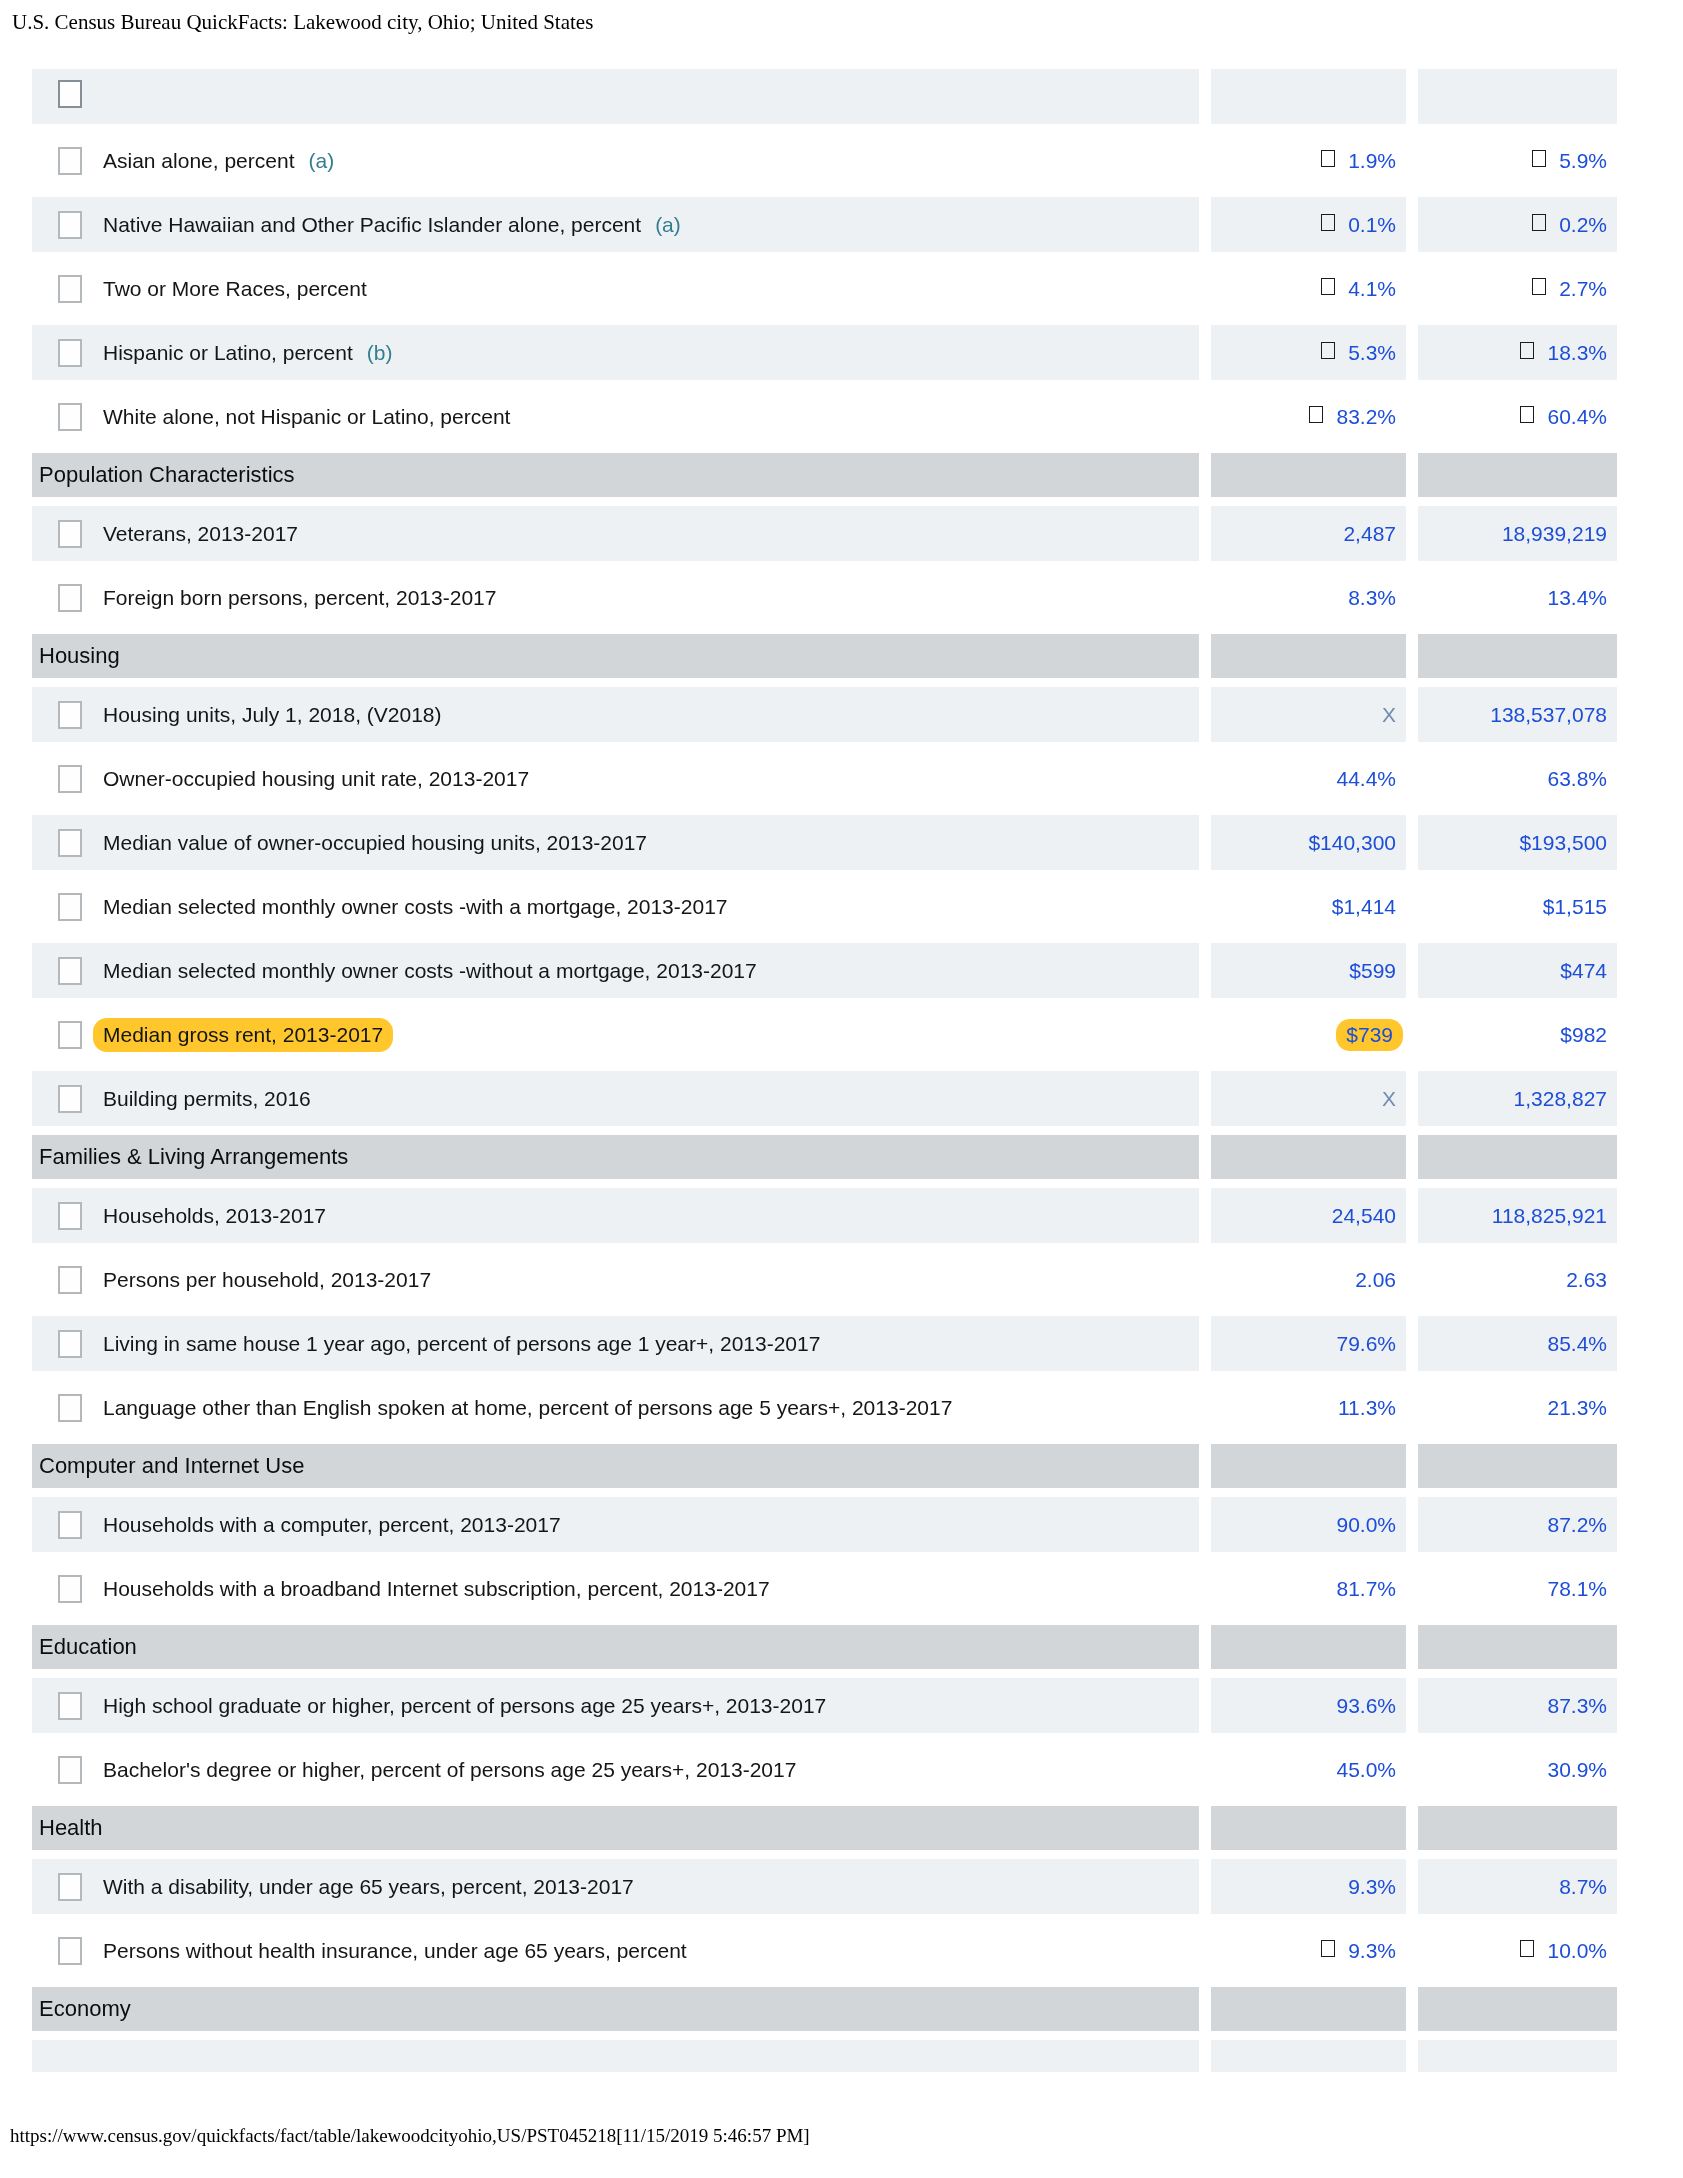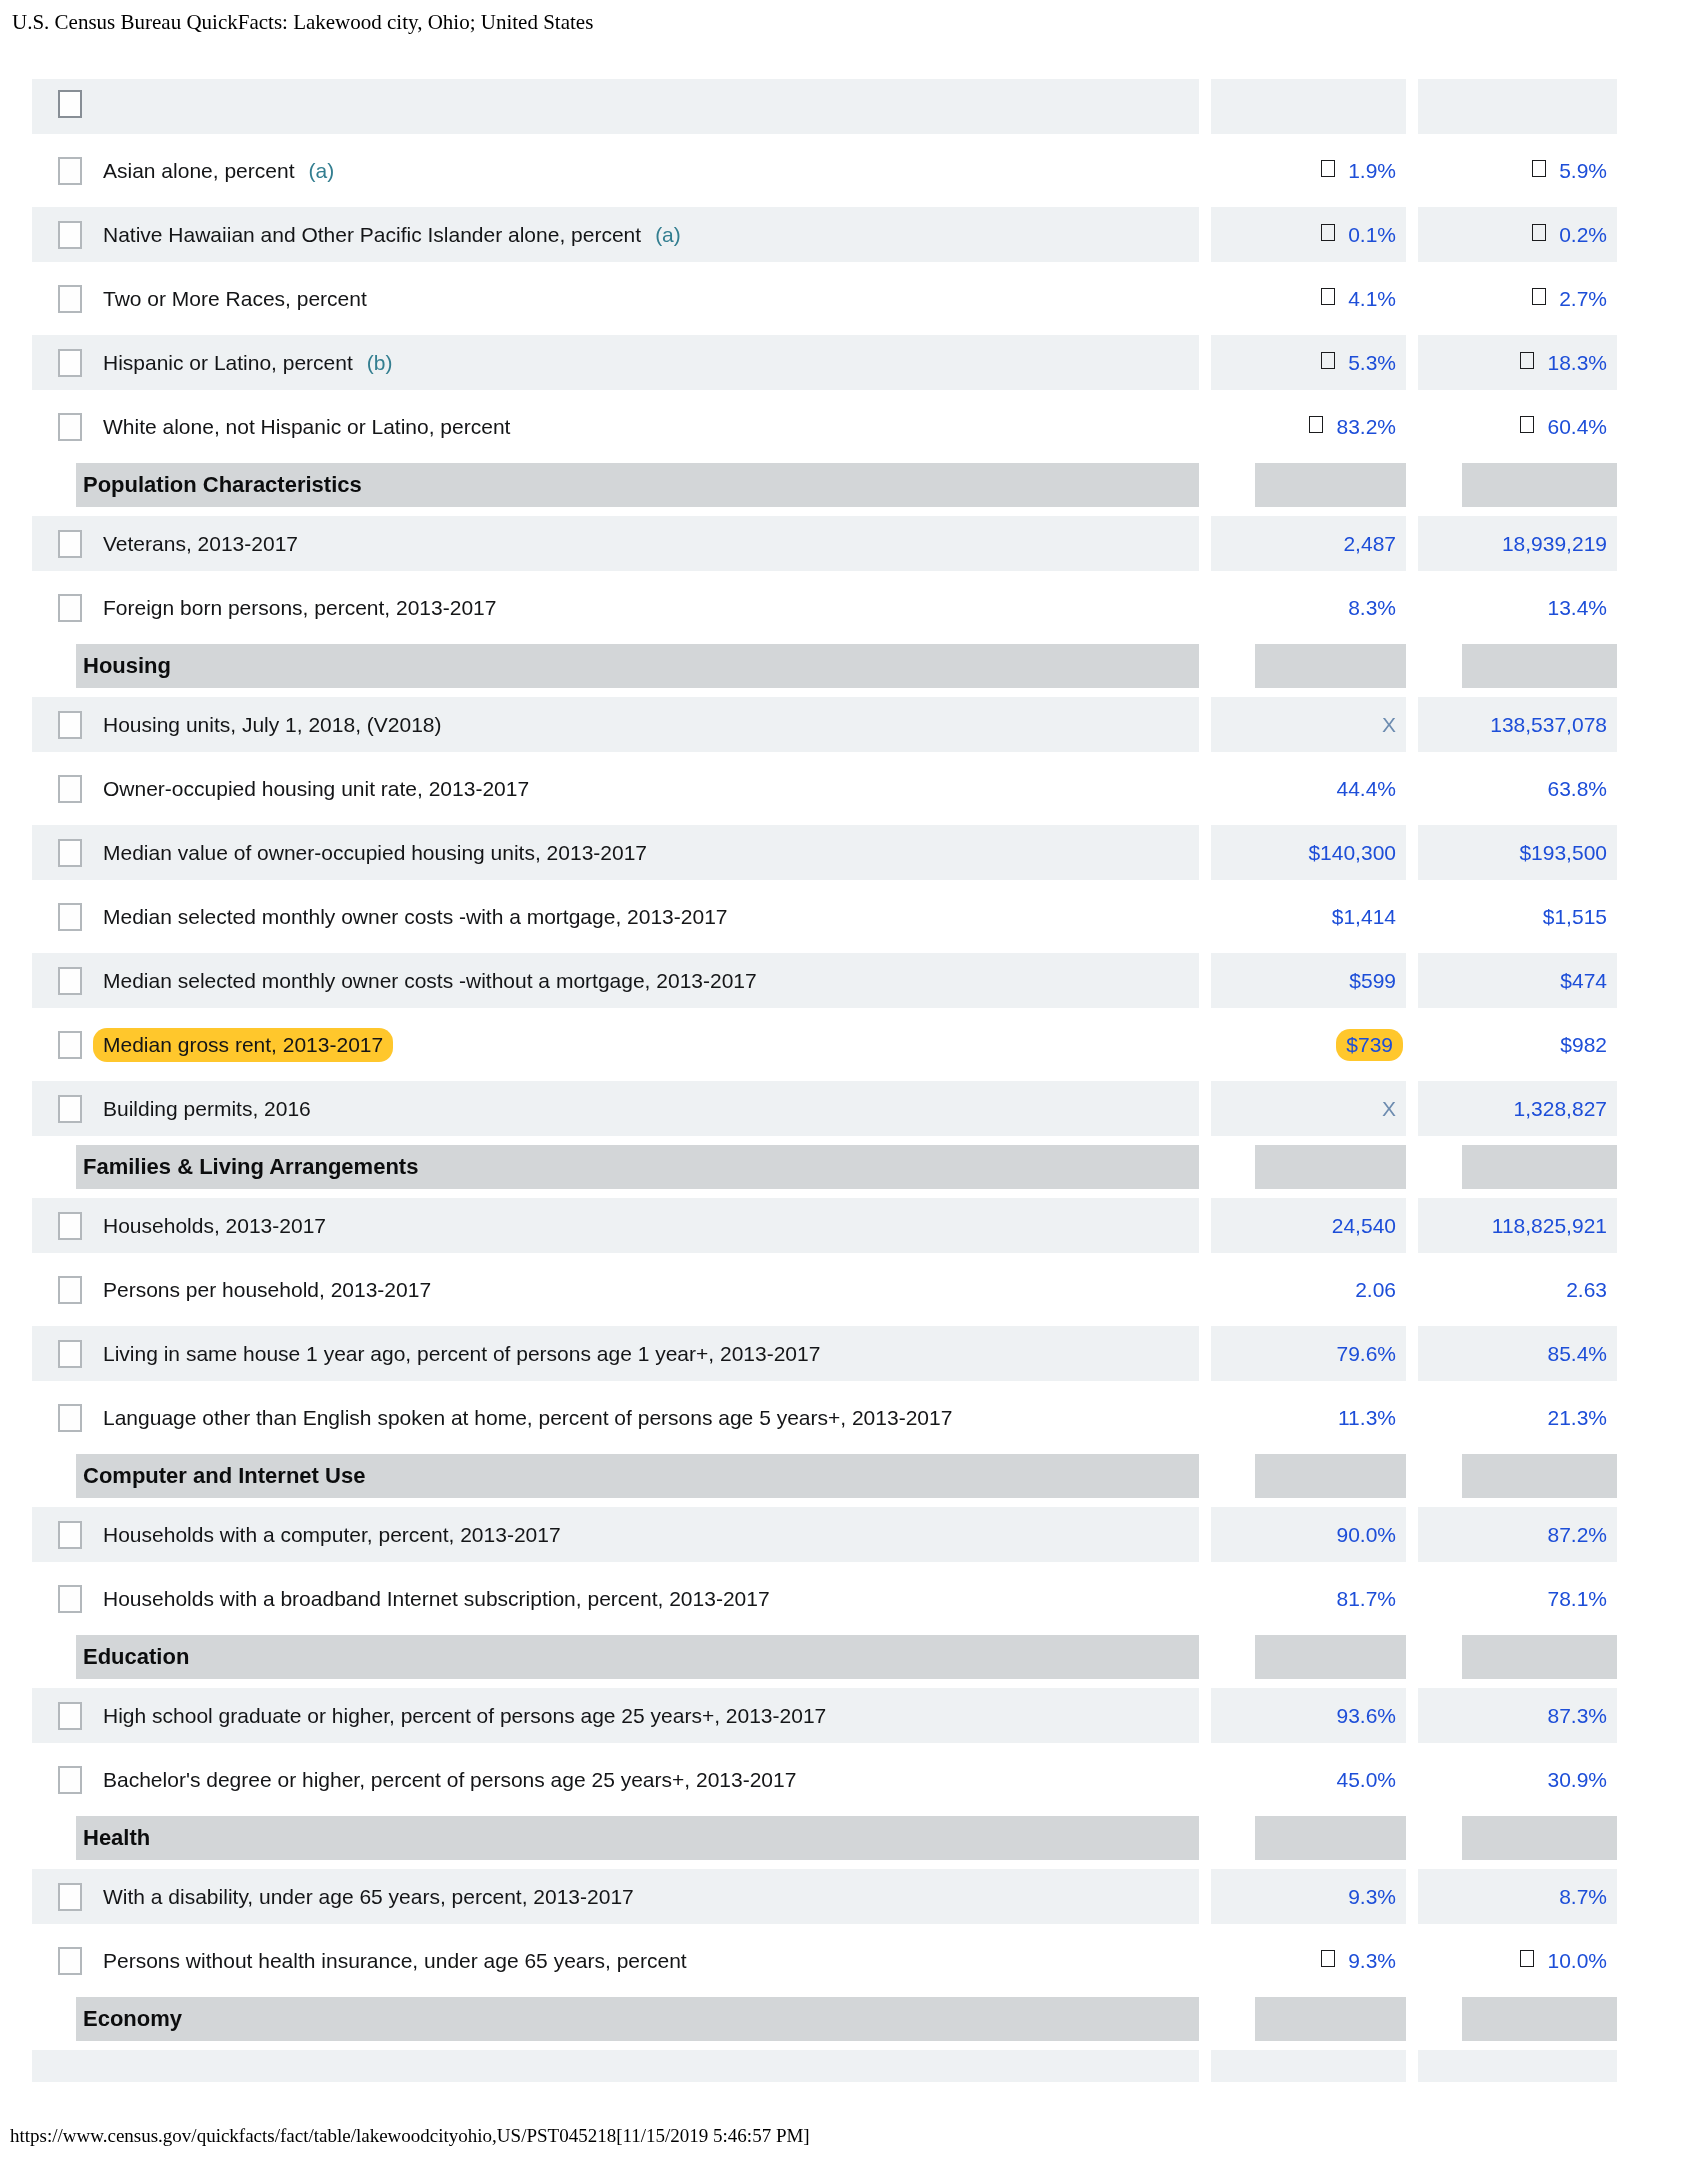--- a/index.html
+++ b/index.html
@@ -2,27 +2,27 @@
 <html><head>
 <meta charset="utf-8">
 <style>
   html,body{margin:0;padding:0;background:#fff;}
   #page{position:relative;width:1683px;height:2178px;background:#fff;overflow:hidden;
         font-family:"Liberation Sans",sans-serif;}
   .doc-title{position:absolute;left:12px;top:10px;font-family:"Liberation Serif",serif;
              font-size:21px;color:#000;white-space:nowrap;}
   .doc-footer{position:absolute;left:10px;top:2125px;font-family:"Liberation Serif",serif;
               font-size:19px;color:#000;white-space:nowrap;}
-  .qf-table{position:absolute;left:32px;top:79px;display:grid;
+  .qf-table{position:absolute;left:32px;top:69px;display:grid;
             grid-template-columns:1167px 195px 199px;column-gap:12px;row-gap:9px;}
   .cell{display:flex;align-items:center;box-sizing:border-box;}
   .gray{background:var(--row_gray);}
   .white{background:#ffffff;}
-  .hdr{background:var(--header_bg);font-weight:bold;font-size:22px;color:#0c0d0e;
-       padding-left:7px;margin-left:44px;}
+  .hdr{background:var(--header_bg);font-weight:normal;font-size:22px;color:#0c0d0e;
+       padding-left:7px;}
   .h-data{height:55px;}
   .h-hdr{height:44px;}
   .h-short{height:32px;}
   .label-cell{padding-left:26px;}
   .checkbox{width:24px;height:28px;border:2px solid #b3b8bc;background:#fefefe;
             flex:0 0 auto;box-sizing:border-box;}
   .checkbox.dark{border-color:#878e95;}
   .partial{align-items:flex-start;padding-left:26px;padding-top:11px;}
   .lbl{margin-left:21px;font-size:21px;color:#141517;white-space:nowrap;}
   .note{margin-left:14px;font-size:21px;color:var(--link_teal);}

